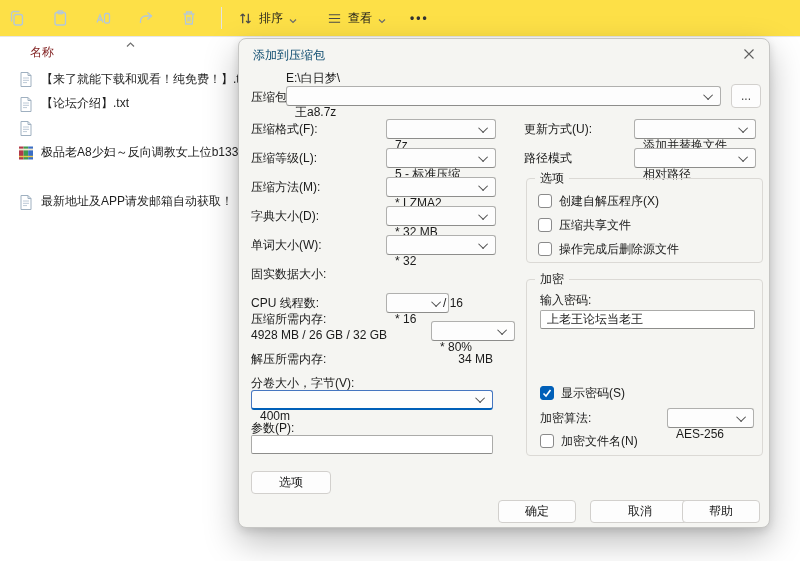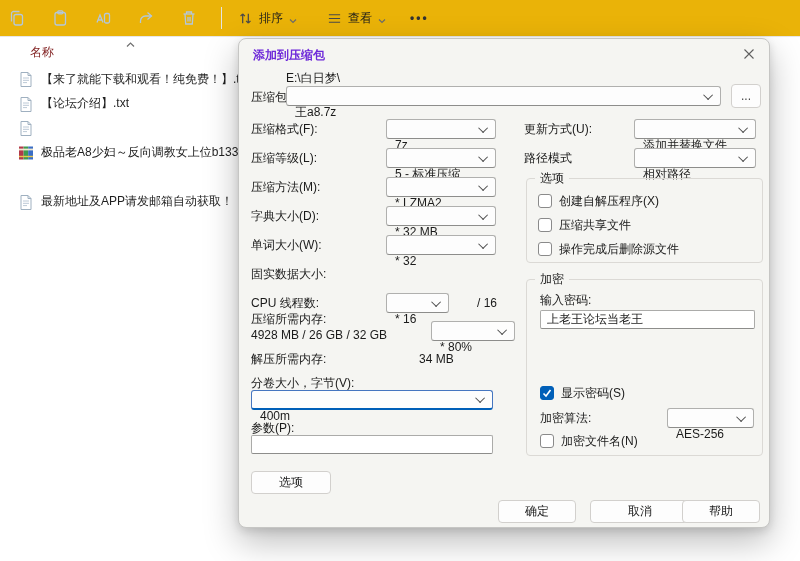--- a/index.html
+++ b/index.html
@@ -2,21 +2,21 @@
 <html><head>
 <meta charset="utf-8">
 <style>
   * { margin:0; padding:0; box-sizing:border-box; }
   html,body { width:800px; height:561px; overflow:hidden; background:#fff;
               font-family:"Liberation Sans", sans-serif; font-size:12px; color:#1b1b1b; }
 
   
   #explorer { position:absolute; inset:0; background:#fff; }
   #toolbar { position:absolute; left:0; top:0; width:800px; height:37px;
-             border-bottom:1px solid #e7e7e7; display:flex; align-items:center; background:#eab308; }
+             border-bottom:1px solid #e7e7e7; display:flex; align-items:center; background:#fde047; }
   .tb-icon { width:18px; height:18px; margin-left:25px; }
   .tb-icon svg { width:18px; height:18px; stroke:#b3c7dc; fill:none; stroke-width:1.3; }
   .tb-sep { width:1px; height:22px; background:#e3e3e3; margin-left:23px; }
   .tb-group { display:flex; align-items:center; gap:6px; margin-left:16px; color:#1b1b1b; cursor:default; }
   .tb-group svg.g { width:15px; height:15px; stroke:#494949; fill:none; stroke-width:1.3; }
   .chev-s { width:8px; height:8px; }
   .chev-s svg { width:8px; height:8px; stroke:#6b6b6b; fill:none; stroke-width:1.2; }
   .tb-more { margin-left:24px; letter-spacing:2px; font-weight:bold; color:#333; }
 
   #colheader { position:absolute; left:30px; top:44px; color:#7f1d1d; }
@@ -25,21 +25,21 @@
 
   .file-row { position:absolute; left:18px; height:22px; display:flex; align-items:center; gap:7px; width:230px; }
   .file-row .name { white-space:nowrap; overflow:hidden; color:#1f1f1f; }
   .ficon { width:16px; height:16px; flex:0 0 16px; }
   .ficon svg { width:16px; height:16px; }
 
   
   #dialog { position:absolute; left:238px; top:38px; width:532px; height:490px;
             background:#f5f5f2; border:1px solid #c6c6c4; border-radius:8px;
             box-shadow:0 14px 34px rgba(0,0,0,.26), 0 3px 8px rgba(0,0,0,.12); }
-  #dlg-title { position:absolute; left:14px; top:8px; color:#6d28d9;font-weight:bold; }
+  #dlg-title { position:absolute; left:14px; top:8px; color:#0c4a6e; }
   #dlg-close { position:absolute; right:12px; top:7px; width:16px; height:16px; cursor:default; }
   #dlg-close svg { width:16px; height:16px; stroke:#5f5f5f; stroke-width:1.1; fill:none; }
 
   .lbl { position:absolute; color:#1a1a1a; line-height:20px; white-space:nowrap; }
   .val-text { position:absolute; color:#1a1a1a; line-height:20px; white-space:nowrap; }
 
   .combo { position:absolute; height:20px; background:#fdfdfd;
            border:1px solid #b0b0ae; border-bottom-color:#8d8d8b; border-radius:3px;
            display:flex; align-items:center; justify-content:space-between;
            padding:0 7px 0 8px; cursor:default; }
@@ -223,31 +223,31 @@
       <i class="chev"></i>
   </div>
 
   <span class="lbl" style="left:12px; top:225px">固实数据大小:</span>
 
   <span class="lbl" style="left:12px; top:254px">CPU 线程数:</span>
   <div class="combo" style="left:147px; top:254px; width:63px">
     <span>* 16</span>
       <i class="chev"></i>
   </div>
-  <span class="val-text" style="left:218px; top:254px; width:40px; text-align:right">/ 16</span>
+  <span class="val-text" style="left:204px; top:254px; width:40px; text-align:left">/ 16</span>
 
   <span class="lbl" style="left:12px; top:272px; line-height:16px">压缩所需内存:</span>
   <span class="val-text" style="left:12px; top:288px; line-height:16px">4928 MB / 26 GB / 32 GB</span>
   <div class="combo" style="left:192px; top:282px; width:84px">
     <span>* 80%</span>
       <i class="chev"></i>
   </div>
 
   <span class="lbl" style="left:12px; top:310px">解压所需内存:</span>
-  <span class="val-text" style="left:180px; top:310px; width:74px; ">34 MB</span>
+  <span class="val-text" style="left:180px; top:310px; width:74px; text-align:right">34 MB</span>
 
   <span class="lbl" style="left:12px; top:334px">分卷大小，字节(V):</span>
   <div class="combo focus" style="left:12px; top:351px; width:242px">
     <span>400m</span>
       <i class="chev"></i>
   </div>
 
   <span class="lbl" style="left:12px; top:379px">参数(P):</span>
   <div class="tinput" style="left:12px; top:396px; width:242px"></div>
 

